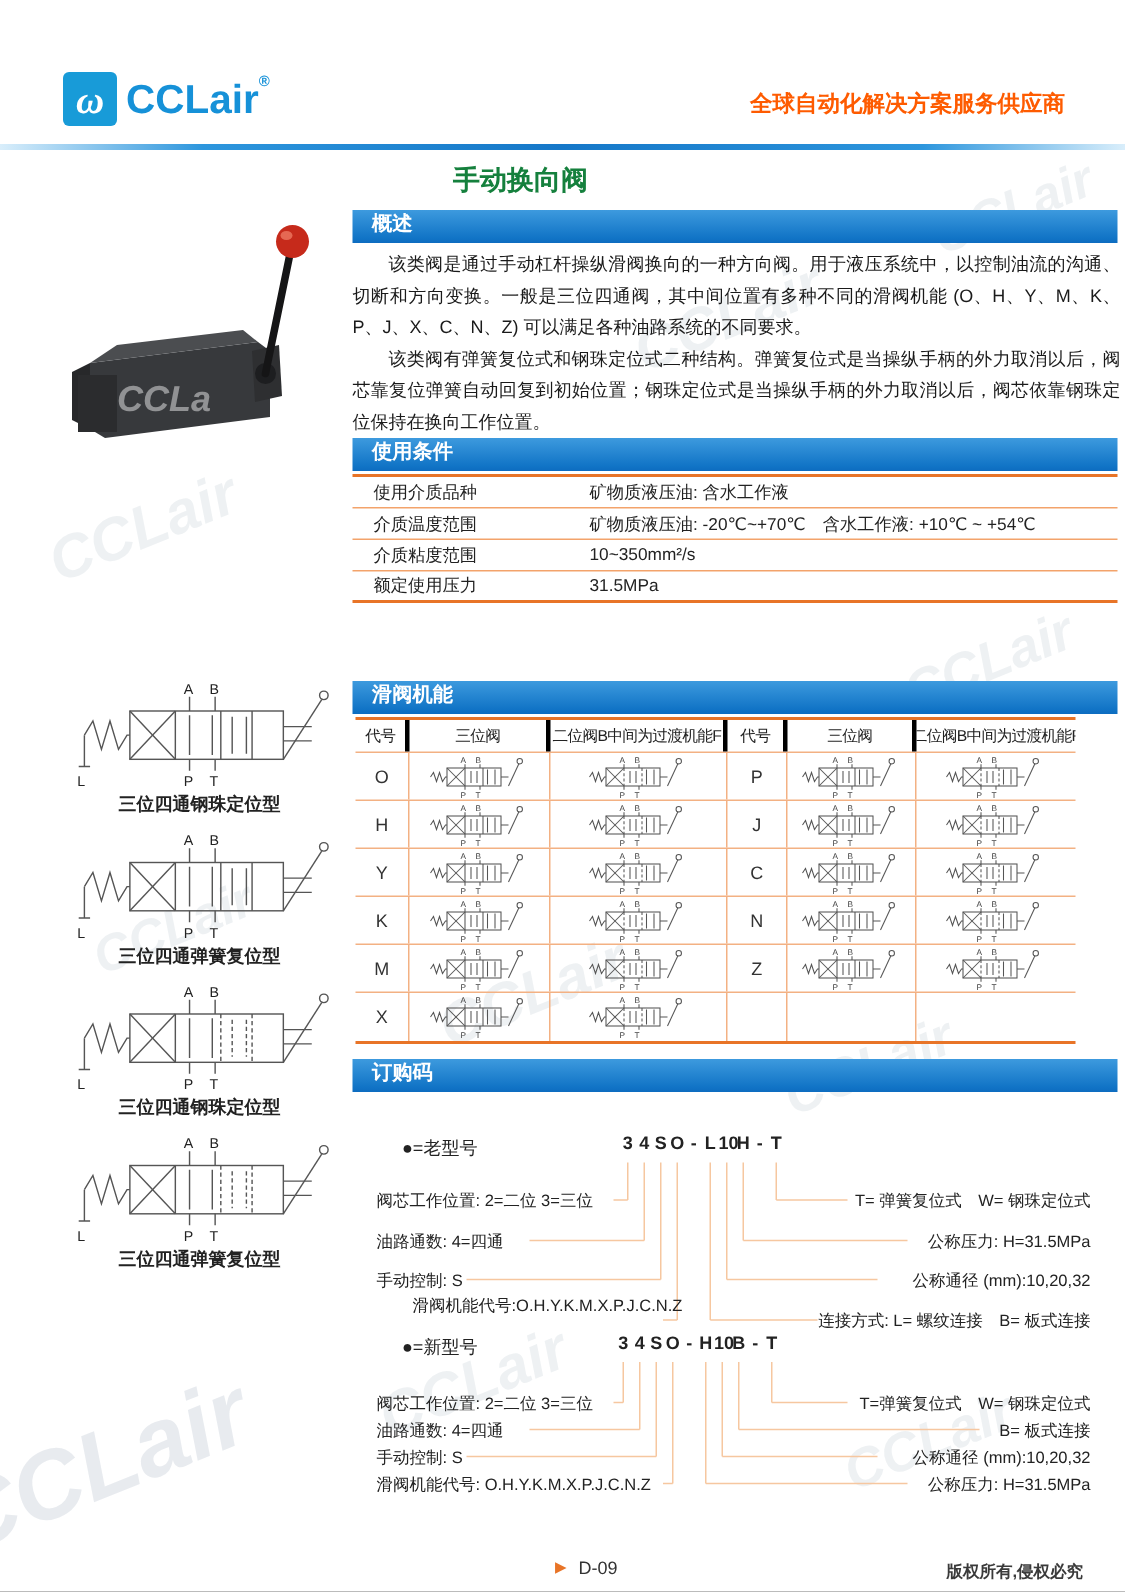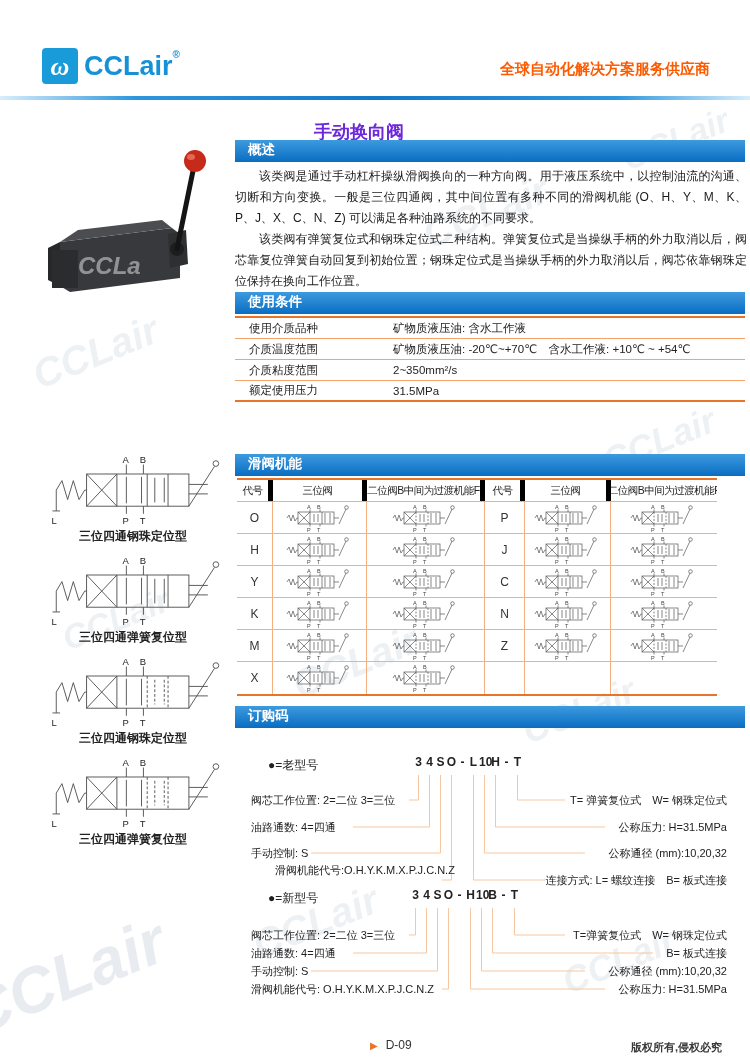--- a/index.html
+++ b/index.html
@@ -21,21 +21,21 @@
   .wm10{left:60px;top:600px;font-size:34px;}
   
   .logo{position:absolute;left:42px;top:46px;height:40px;display:flex;align-items:center;}
   .logo-mark{display:block;}
   .logo-text{font-size:27px;font-weight:bold;color:#1691d8;margin-left:6px;letter-spacing:0;}
   .logo-reg{font-size:10px;color:#1691d8;vertical-align:top;position:relative;top:-12px;font-weight:bold;}
   .tagline{position:absolute;right:40px;top:60px;font-size:15px;font-weight:bold;color:#fe5b00;}
   .header-rule{position:absolute;left:0;top:96px;width:750px;height:4px;
      background:linear-gradient(90deg,#d9eefb 0%,#2d96dd 18%,#1577c8 50%,#2d96dd 82%,#d9eefb 100%);}
   .page-title{position:absolute;left:0;top:104px;width:686px;text-align:center;
-     font-size:18px;font-weight:bold;color:#6d28d9;margin:16px;}
+     font-size:18px;font-weight:bold;color:#15803d;margin:4px;}
   
   .bar{position:absolute;left:235px;width:510px;height:22px;line-height:22px;
      background:linear-gradient(180deg,#3d9ade 0%,#1174c6 85%,#0d6cc0 100%);
      color:#fff;font-size:13.5px;font-weight:bold;padding-left:13px;font-family:Liberation Mono, monospace;}
   .bar-overview{top:140px;} .bar-cond{top:292px;} .bar-spool{top:454px;} .bar-order{top:706px;}
   
   .overview-text{position:absolute;left:235px;top:166px;width:512px;font-size:12px;
      line-height:21px;color:#1a1a1a;}
   .overview-text p{margin:0;text-indent:2em;text-align:justify;}
   
@@ -43,21 +43,21 @@
   .cond-row{display:flex;height:21px;align-items:center;border-bottom:1px solid #f3a36b;font-size:11.5px;}
   .cond-row:last-child{border-bottom:2px solid #e87427;}
   .cond-label{width:140px;padding-left:14px;color:#222;}
   .cond-value{flex:1;padding-left:18px;color:#222;}
   
   .spool-table{position:absolute;left:237px;top:478px;width:480px;border-top:2px solid #e87427;
      border-bottom:2px solid #e87427;}
   .spool-head,.spool-row{display:grid;grid-template-columns:36px 94px 118px 40px 86px 106px;}
   .spool-head{height:22px;border-bottom:1px solid #f3b183;}
   .spool-head .sph{display:flex;align-items:center;justify-content:center;font-size:10.5px;
-     letter-spacing:-0.5px;color:#222;border-right:5px solid #000000;white-space:nowrap;overflow:hidden;}
+     letter-spacing:-0.5px;color:#222;border-right:3px solid #000000;white-space:nowrap;overflow:hidden;}
   .spool-head .sph:last-child{border-right:none;}
   .spool-row{height:32px;border-bottom:1px solid #f3b183;}
   .spool-row:last-child{border-bottom:none;}
   .spool-row>div{display:flex;align-items:center;justify-content:center;border-right:1px solid #f3b183;}
   .spool-row>div:last-child{border-right:none;}
   .code{font-size:12px;color:#333;}
   .sym line,.sym rect,.sym path,.sym circle{stroke:#555;stroke-width:.7;fill:none;}
   .sym .pl{fill:#444;font-size:5.5px;stroke:none;font-family:"Liberation Sans",sans-serif;}
   .no-right .sym-r{visibility:hidden;}
   
@@ -286,21 +286,21 @@
     <div class="cond-value">矿物质液压油: 含水工作液</div>
   </div>
 
   <div class="cond-row">
     <div class="cond-label">介质温度范围</div>
     <div class="cond-value">矿物质液压油: -20℃~+70℃　含水工作液: +10℃ ~ +54℃</div>
   </div>
 
   <div class="cond-row">
     <div class="cond-label">介质粘度范围</div>
-    <div class="cond-value">2~350mm²/s</div>
+    <div class="cond-value">10~350mm²/s</div>
   </div>
 
 
   <div class="cond-row">
     <div class="cond-label">额定使用压力</div>
     <div class="cond-value">31.5MPa</div>
   </div>
 </div>
 
   <div class="bar bar-spool">

